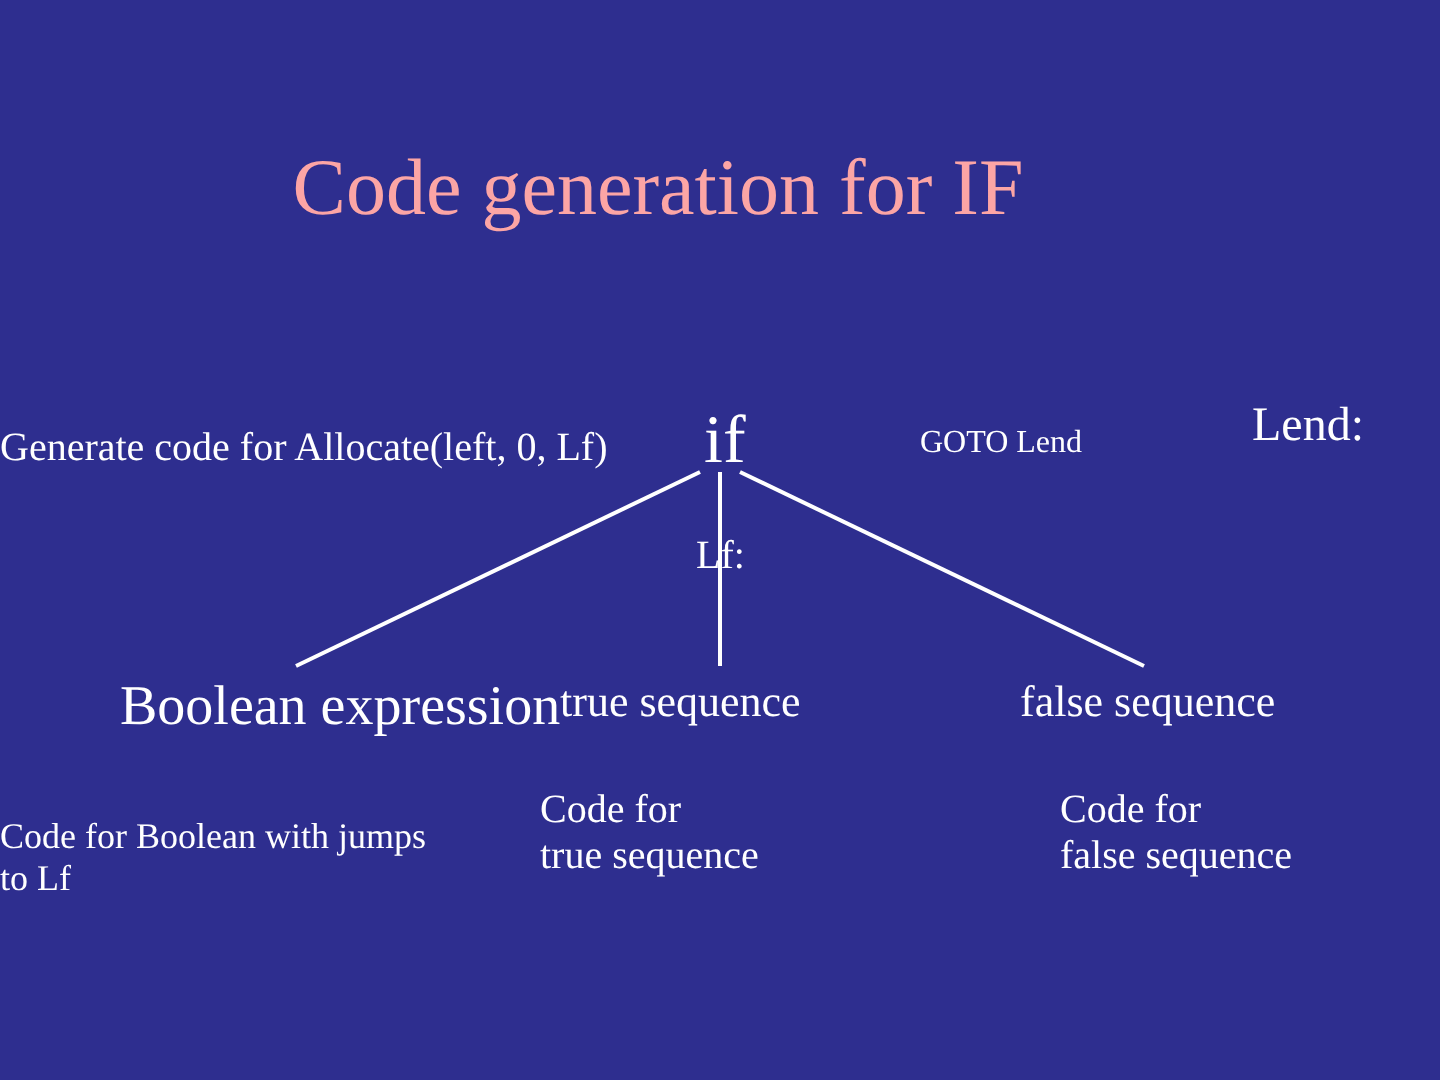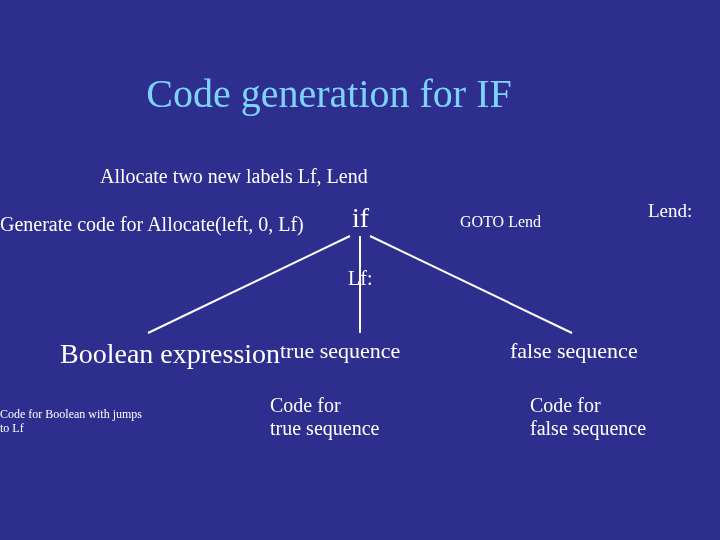--- a/index.html
+++ b/index.html
@@ -18,52 +18,52 @@
     width: 720px;
     height: 540px;
   }
   .title {
     position: absolute;
     top: 70px;
     left: 0;
     width: 658px;
     text-align: center;
     font-size: 40px;
-    color: #7dd3fc;
+    color: #fca5a5;
   }
   .allocate {
     position: absolute;
     top: 165px;
     left: 100px;
     font-size: 20px;
   }
   .gen-boolean {
     position: absolute;
     top: 213px;
     left: 0px;
     font-size: 20px;
   }
   .if-node {
     position: absolute;
     top: 202px;
     left: 352px;
-    font-size: 28px;
+    font-size: 34px;
     text-align: right;
   }
   .goto-lend {
     position: absolute;
     top: 213px;
     left: 460px;
     font-size: 16px;
   }
   .lend-label {
     position: absolute;
     top: 200px;
-    left: 648px;
-    font-size: 19px;
+    left: 626px;
+    font-size: 24px;
     text-align: center;
   }
   .lf-label {
     position: absolute;
     top: 267px;
     left: 348px;
     font-size: 20px;
     text-align: center;
   }
   .bool-expr {
@@ -81,21 +81,21 @@
   .false-seq {
     position: absolute;
     top: 338px;
     left: 510px;
     font-size: 22px;
   }
   .code-bool-jumps {
     position: absolute;
     top: 408px;
     left: 0px;
-    font-size: 12px;
+    font-size: 18px;
     line-height: 1.15;
   }
   .code-true {
     position: absolute;
     top: 394px;
     left: 270px;
     font-size: 20px;
     line-height: 1.15;
   }
   .code-false {
@@ -112,21 +112,20 @@
     pointer-events: none;
   }
 </style>
 </head>
 <body>
 
 <div class="slide">
 
   <div class="title">Code generation for IF</div>
 
-  <div class="allocate">Allocate two new labels Lf, Lend</div>
 
   <div class="gen-boolean">Generate code for Allocate(left, 0, Lf)</div>
 
   <div class="if-node">if</div>
 
   <div class="goto-lend">GOTO Lend</div>
 
   <div class="lend-label">Lend:</div>
 
   <div class="lf-label">Lf:</div>

